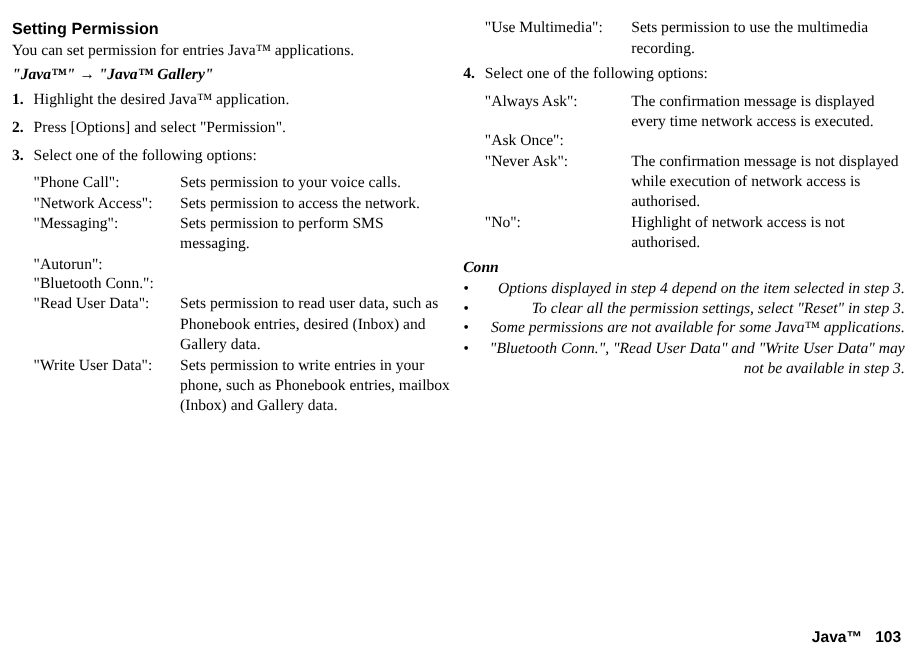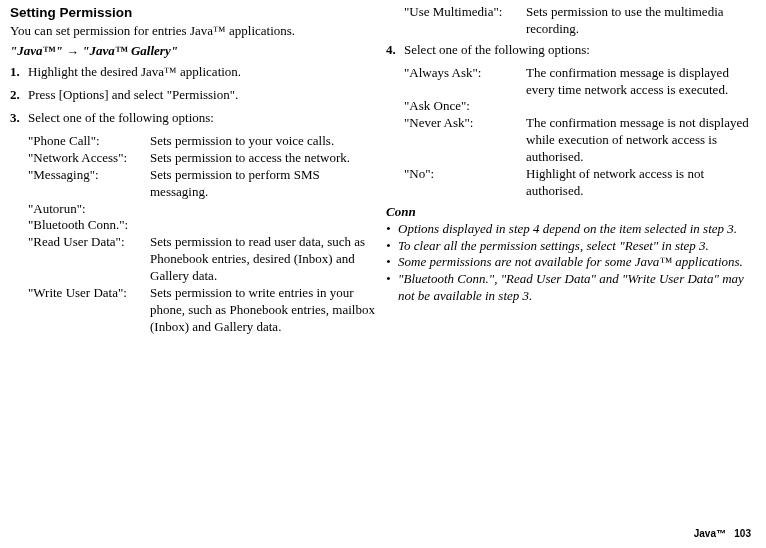--- a/index.html
+++ b/index.html
@@ -9,21 +9,21 @@
     font-size: 13px;
     line-height: 1.3;
     color: #000;
     width: 766px;
     height: 548px;
     box-sizing: border-box;
     position: relative;
   }
   .page {
     display: flex;
-    padding: 4px 12px 0 10px;
+    padding: 15px 12px 0 10px;
     gap: 8px;
   }
   .col {
     flex: 1;
   }
   .heading {
     font-weight: bold;
     font-family: Arial, Helvetica, sans-serif;
     font-size: 13.5px;
     margin-bottom: 1px;
@@ -74,27 +74,28 @@
   .note-list .item {
     display: flex;
     font-style: italic;
   }
   .note-list .bullet {
     width: 12px;
     flex-shrink: 0;
   }
   .note-list .ntext {
     flex: 1;
+    text-align: right;
   }
   .footer {
     position: absolute;
     bottom: 8px;
     right: 15px;
     font-family: Arial, Helvetica, sans-serif;
-    font-size: 10px;
+    font-size: 13px;
     font-weight: bold;
   }
   .italic { font-style: italic; }
 </style>
 </head>
 <body>
 
 <div class="page">
 
   <div class="col">

